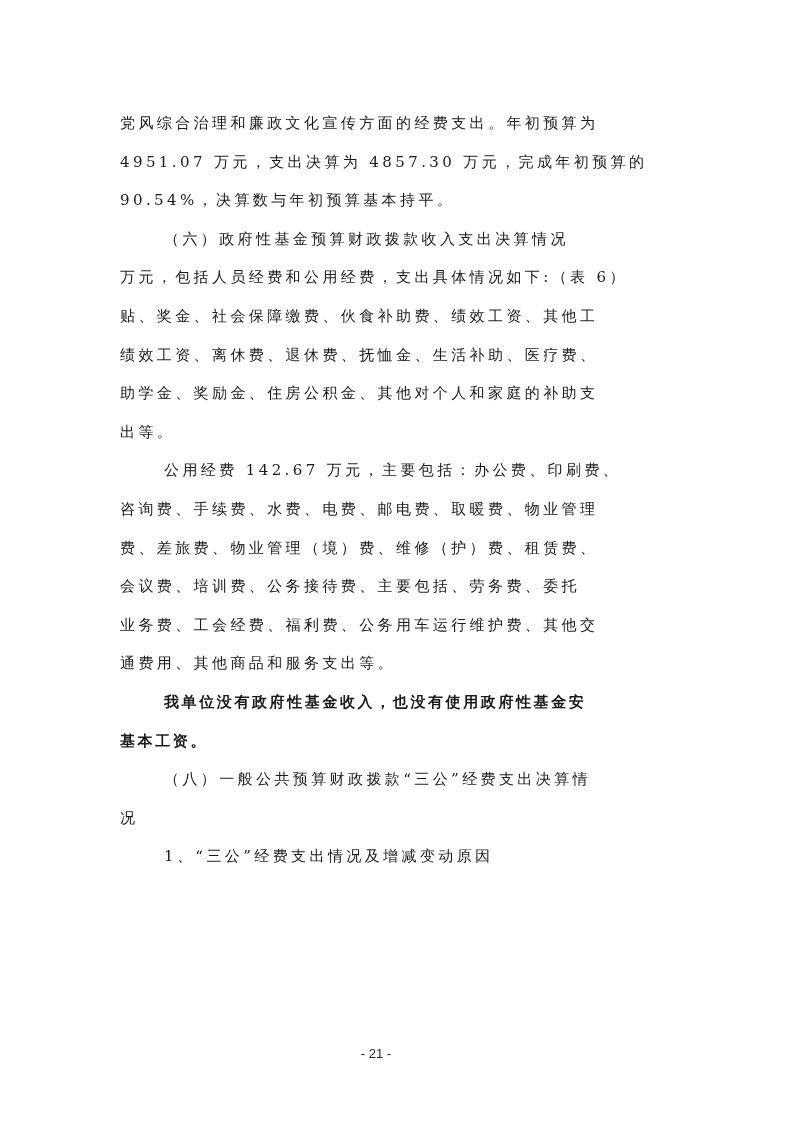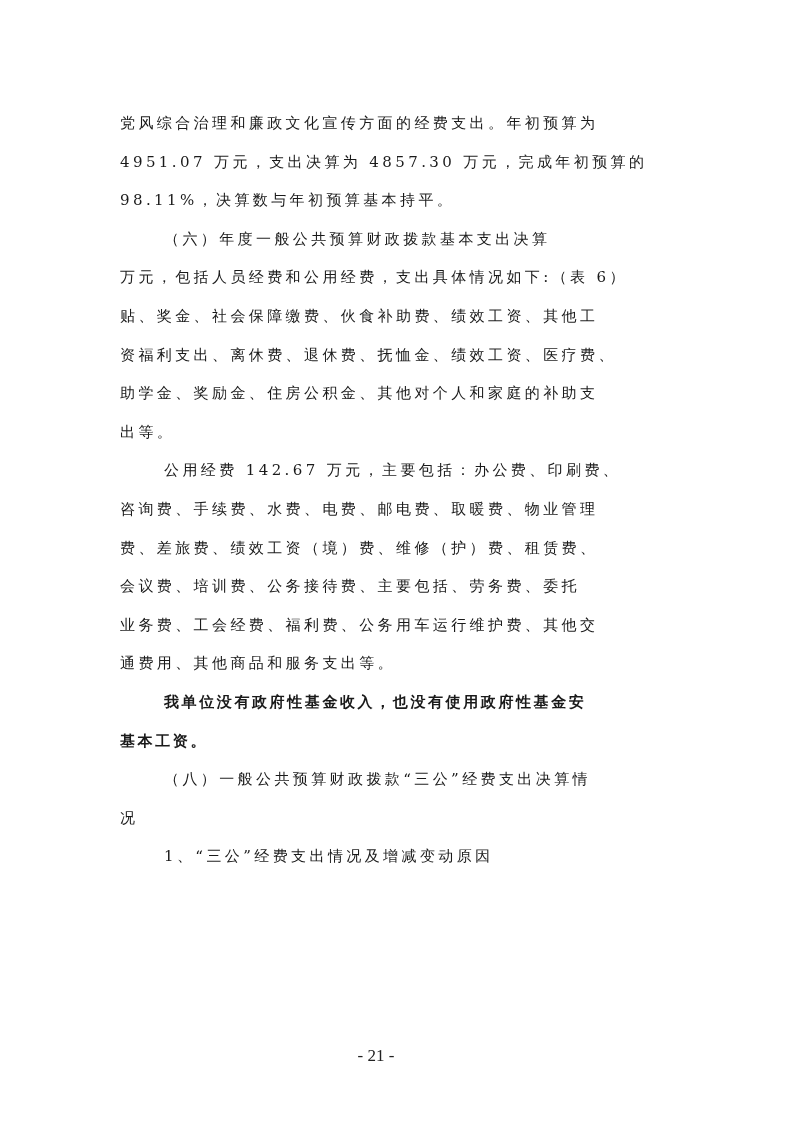--- a/index.html
+++ b/index.html
@@ -5,38 +5,38 @@
   html, body { margin: 0; padding: 0; background: #ffffff; }
   body { width: 800px; height: 1132px; position: relative; overflow: hidden;
          font-family: "DejaVu Serif", "Liberation Serif", serif; color: #1a1a1a; }
   .page { position: absolute; left: 120px; top: 104px; width: 564px; }
   .line { height: 38.6px; line-height: 38.6px; font-size: 15px; white-space: nowrap;
           letter-spacing: 3.4px; overflow: visible; }
   .indent { padding-left: 44px; }
   .heading { padding-left: 44px; }
   .bold { font-weight: bold; letter-spacing: 2.6px; }
   .footer { position: absolute; top: 1046px; left: 0; width: 752px; text-align: center;
-            font-family: Liberation Serif, serif; font-size: 17px; color: #222; }
+            font-family: Liberation Sans, sans-serif; font-size: 13px; color: #222; }
 </style>
 </head>
 <body>
 
 <div class="page">
   <div class="line">党风综合治理和廉政文化宣传方面的经费支出。年初预算为</div>
   <div class="line">4951.07 万元，支出决算为 4857.30 万元，完成年初预算的</div>
-  <div class="line">98.11%，决算数与年初预算基本持平。</div>
-  <div class="line heading">（六）年度一般公共预算财政拨款基本支出决算</div>
+  <div class="line">90.54%，决算数与年初预算基本持平。</div>
+  <div class="line heading">（六）政府性基金预算财政拨款收入支出决算情况</div>
   <div class="line">万元，包括人员经费和公用经费，支出具体情况如下:（表 6）</div>
   <div class="line">贴、奖金、社会保障缴费、伙食补助费、绩效工资、其他工</div>
-  <div class="line">资福利支出、离休费、退休费、抚恤金、绩效工资、医疗费、</div>
+  <div class="line">绩效工资、离休费、退休费、抚恤金、生活补助、医疗费、</div>
   <div class="line">助学金、奖励金、住房公积金、其他对个人和家庭的补助支</div>
   <div class="line">出等。</div>
   <div class="line indent">公用经费 142.67 万元，主要包括：办公费、印刷费、</div>
   <div class="line">咨询费、手续费、水费、电费、邮电费、取暖费、物业管理</div>
-  <div class="line">费、差旅费、绩效工资（境）费、维修（护）费、租赁费、</div>
+  <div class="line">费、差旅费、物业管理（境）费、维修（护）费、租赁费、</div>
   <div class="line">会议费、培训费、公务接待费、主要包括、劳务费、委托</div>
   <div class="line">业务费、工会经费、福利费、公务用车运行维护费、其他交</div>
   <div class="line">通费用、其他商品和服务支出等。</div>
   <div class="line indent bold">我单位没有政府性基金收入，也没有使用政府性基金安</div>
   <div class="line bold">基本工资。</div>
   <div class="line heading">（八）一般公共预算财政拨款“三公”经费支出决算情</div>
   <div class="line">况</div>
   <div class="line indent">1、“三公”经费支出情况及增减变动原因</div>
 </div>
 

